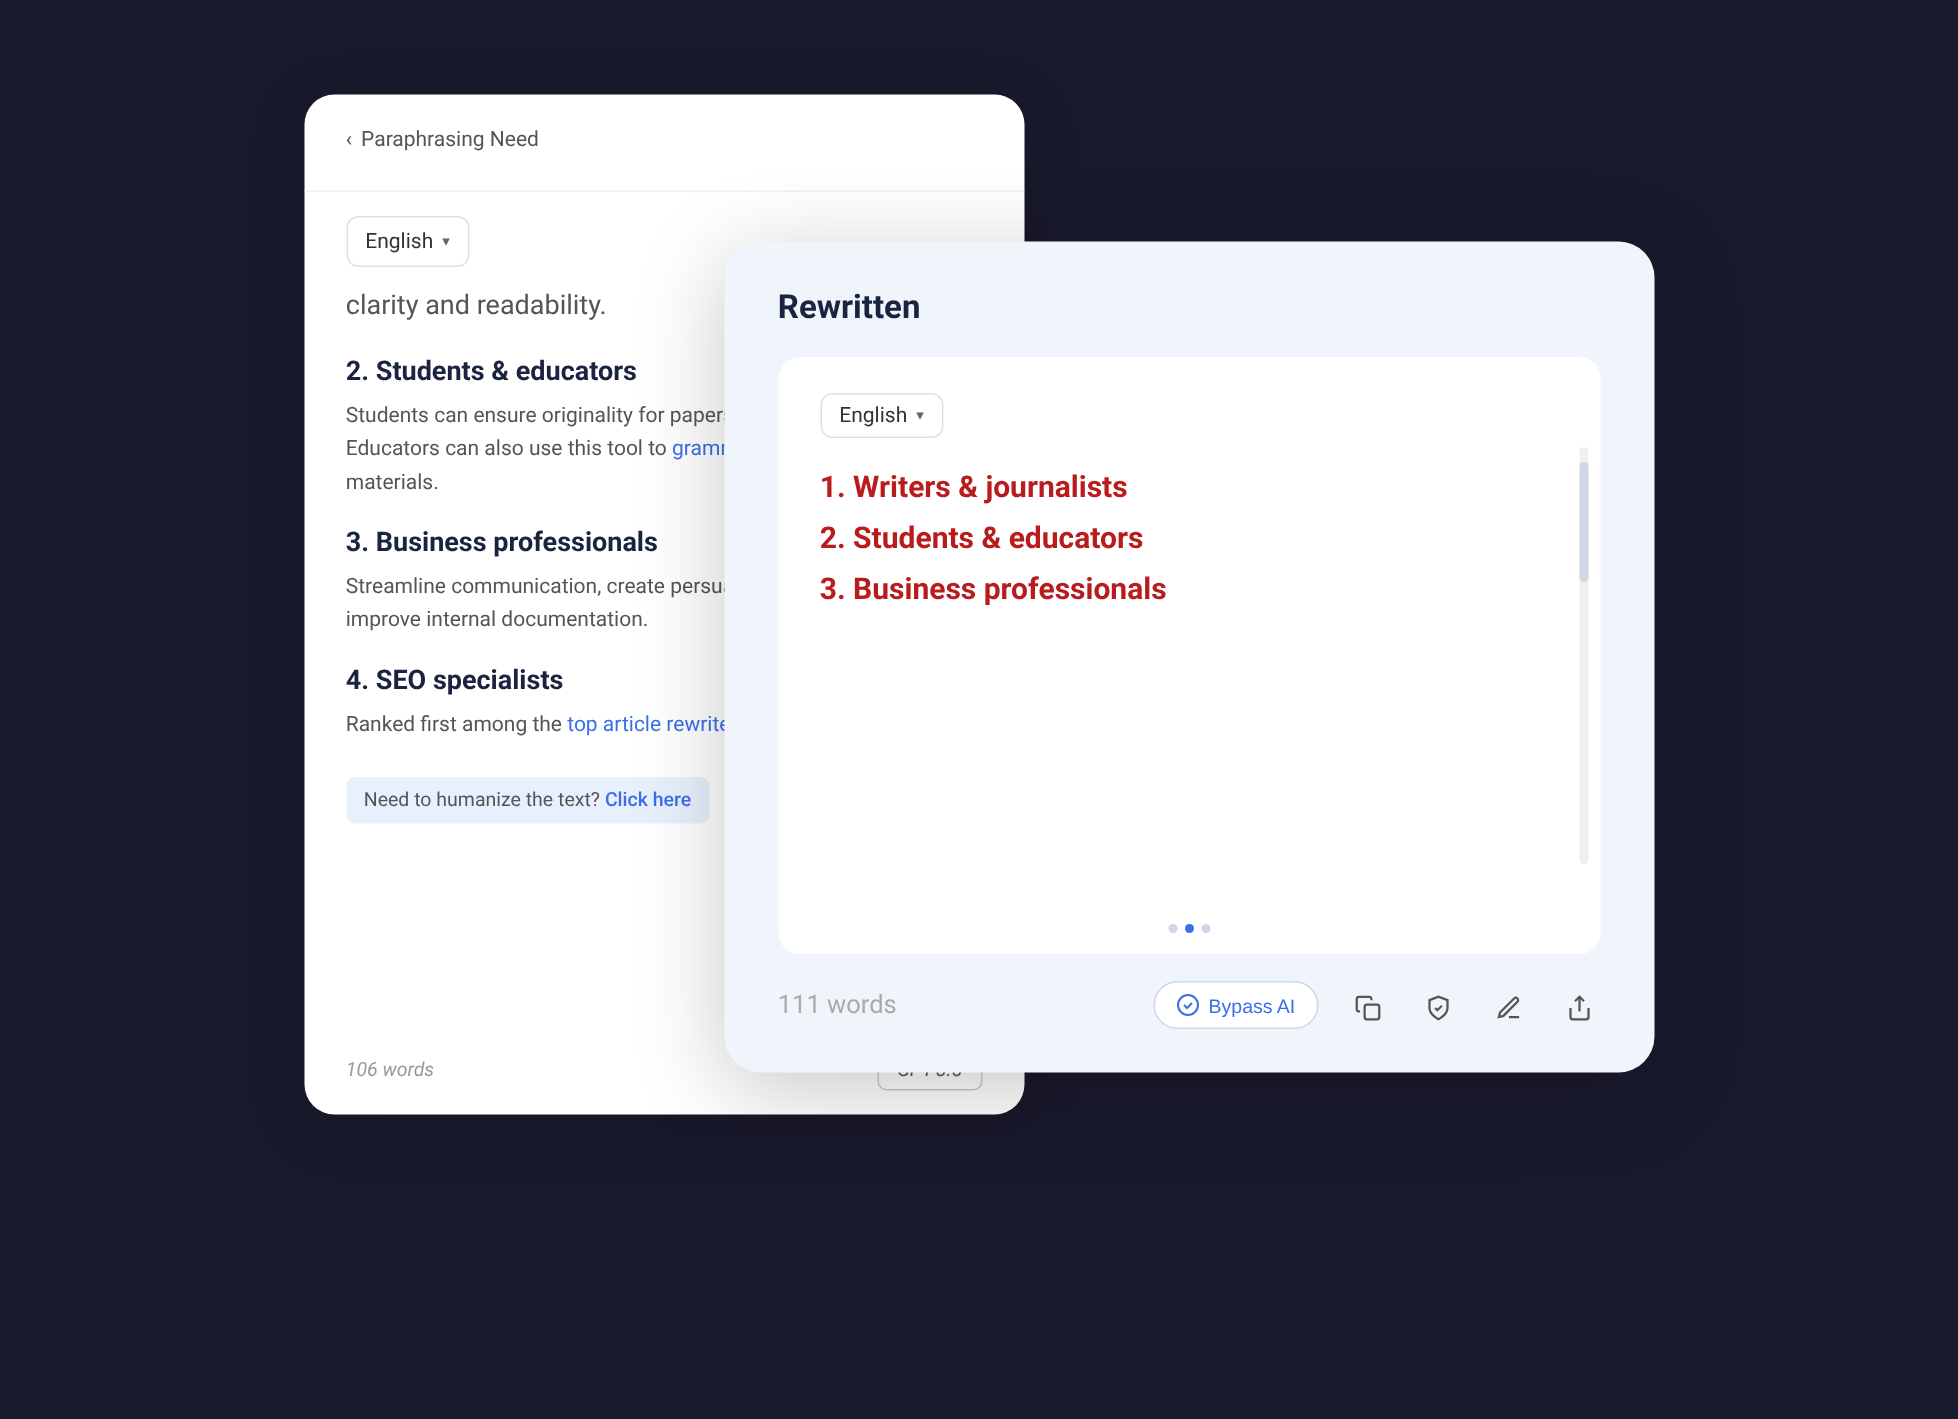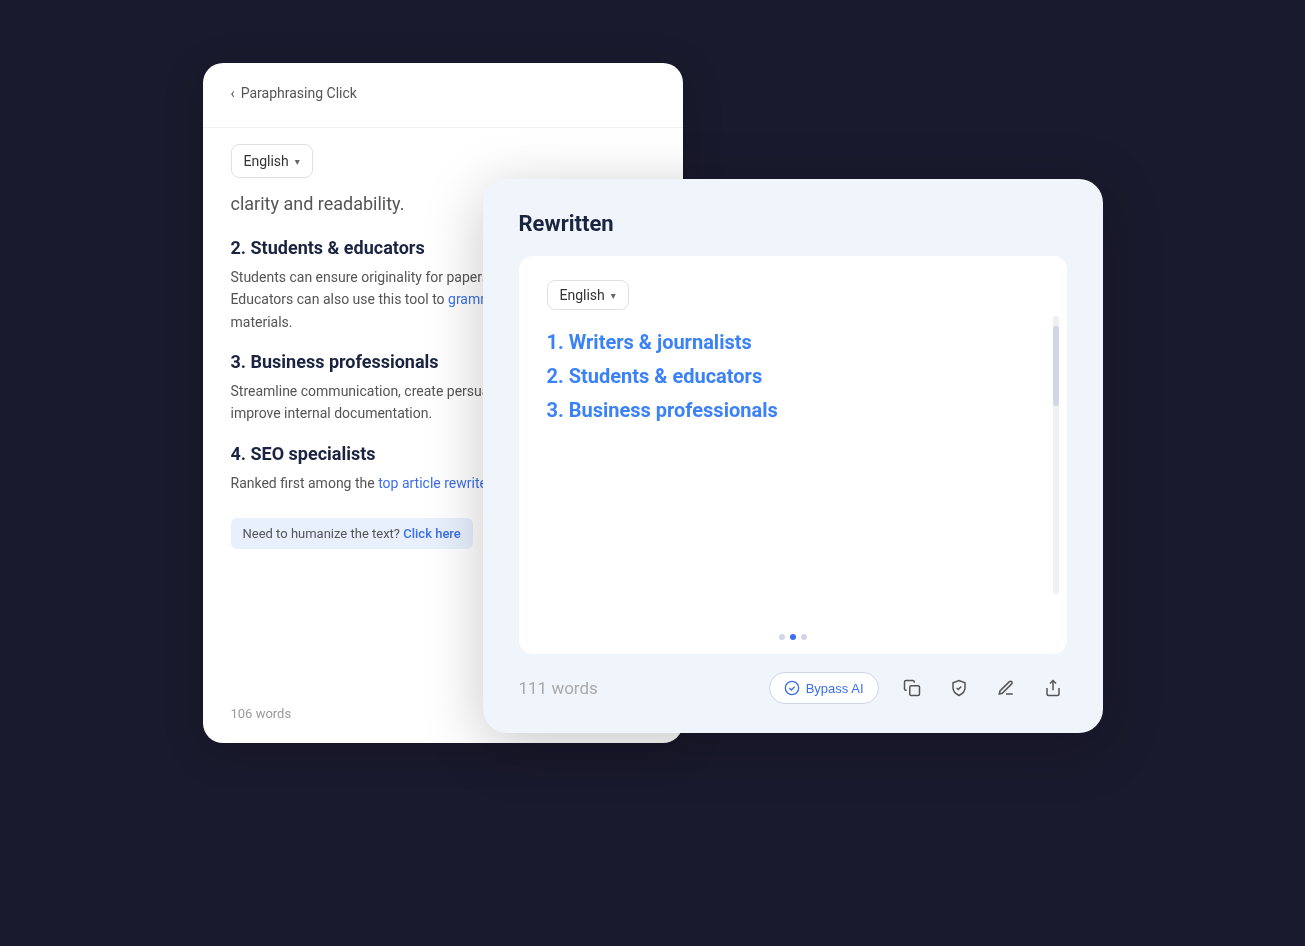--- a/index.html
+++ b/index.html
@@ -127,40 +127,41 @@
     }
 
     .card-original-footer {
       position: absolute;
       bottom: 16px;
       left: 28px;
       right: 28px;
       display: flex;
       align-items: center;
       justify-content: space-between;
+      font-style: italic;
     }
 
     .word-count {
       font-size: 13px;
       color: #999;
     }
 
     .gpt-badge {
       border: 1px solid #ccc;
       border-radius: 6px;
       padding: 5px 12px;
       font-size: 13px;
       color: #555;
       background: white;
     }
 
     
     .card-rewritten {
       position: absolute;
-      top: 116px;
+      top: 98px;
       left: 280px;
       width: 620px;
       height: 554px;
       background: #f0f4fb;
       border-radius: 24px;
       box-shadow: 0 12px 60px rgba(0,0,0,0.22);
       overflow: hidden;
       z-index: 2;
       padding: 32px 36px 24px 36px;
     }
@@ -191,21 +192,21 @@
       font-size: 14px;
       color: #333;
       margin-bottom: 20px;
       background: white;
       cursor: pointer;
     }
 
     .rewritten-section-heading {
       font-size: 20px;
       font-weight: 700;
-      color: #3b82f6;
+      color: #b91c1c;
       margin-bottom: 10px;
     }
 
     .rewritten-section-text {
       font-size: 14.5px;
       color: #555;
       line-height: 1.65;
       margin-bottom: 22px;
     }
 
@@ -242,21 +243,21 @@
       margin-top: 18px;
     }
 
     .rewritten-word-count {
       font-size: 17px;
       color: #aaa;
     }
 
     .footer-actions {
       display: flex;
-      align-items: center;
+      align-items: flex-end;
       gap: 19px;
     }
 
     .bypass-ai-btn {
       display: flex;
       align-items: center;
       gap: 6px;
       border: 1px solid #d0d5e8;
       border-radius: 20px;
       padding: 7px 14px;
@@ -301,21 +302,21 @@
   </style>
 </head>
 <body>
 
 <div class="scene">
 
   <div class="card-original">
     <div class="card-original-header">
       <div class="back-nav">
         <span class="back-arrow">‹</span>
-        <span>Paraphrasing Click</span>
+        <span>Paraphrasing Need</span>
       </div>
     </div>
 
     <div class="card-original-body">
       <div class="lang-selector">
         <span>English</span>
         <span class="chevron-icon">▾</span>
       </div>
 
       <div class="orig-intro">clarity and readability.</div>

